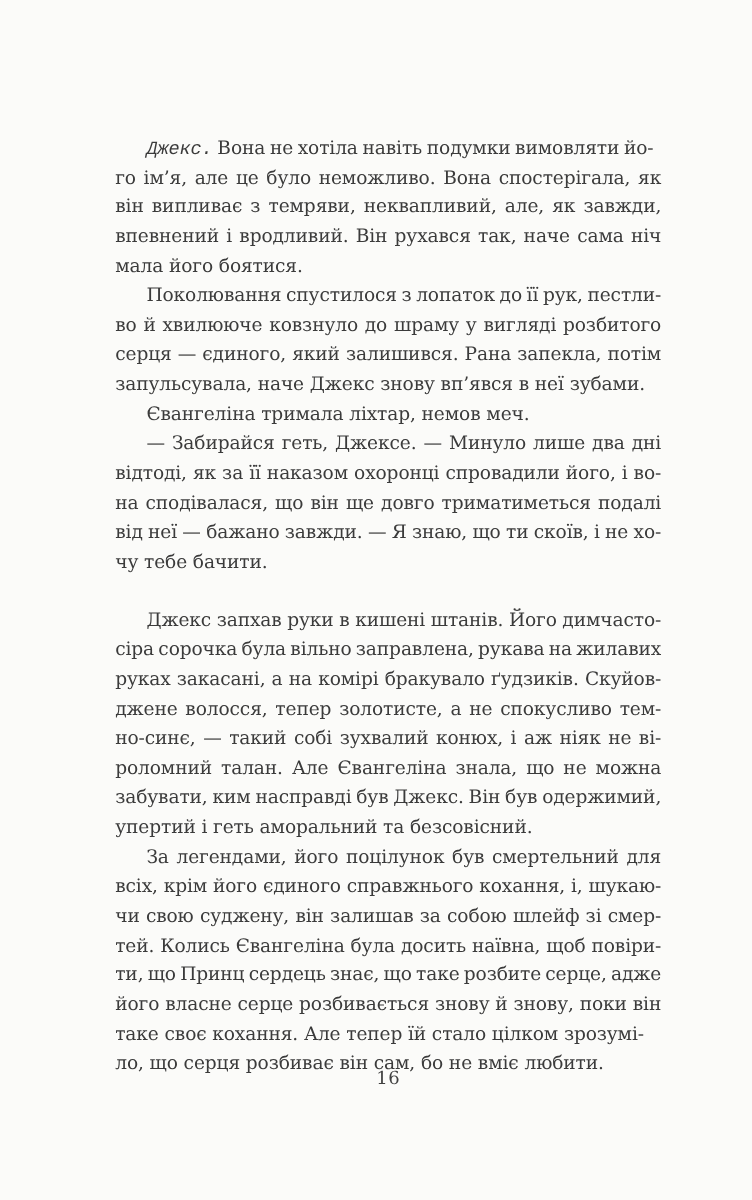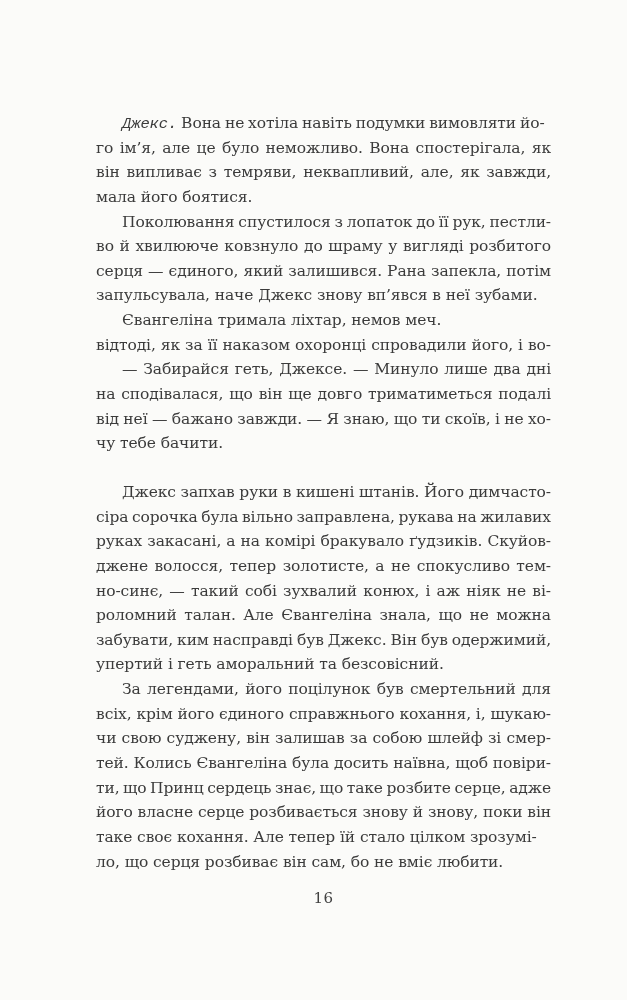--- a/index.html
+++ b/index.html
@@ -52,28 +52,29 @@
   }
 </style>
 </head>
 <body>
 
 <div class="page">
   <div class="text-block">
       <div class="line first justify" style="word-spacing: -0.933036px;"><span class="ln"><em>Джекс.</em><span> Вона не хотіла навіть подумки вимовляти йо-</span></span></div>
       <div class="line justify" style="word-spacing: 1.58008px;"><span class="ln"><span>го ім’я, але це було неможливо. Вона спостерігала, як</span></span></div>
       <div class="line justify" style="word-spacing: 1.91741px;"><span class="ln"><span>він випливає з темряви, неквапливий, але, як завжди,</span></span></div>
+      <div class="line justify" style="word-spacing: 1.17383px;"><span class="ln"><span>впевнений і вродливий. Він рухався так, наче сама ніч</span></span></div>
       <div class="line last"><span class="ln"><span>мала його боятися.</span></span></div>
       <div class="line first justify" style="word-spacing: -0.96875px;"><span class="ln"><span>Поколювання спустилося з лопаток до її рук, пестли-</span></span></div>
       <div class="line justify" style="word-spacing: 0.828125px;"><span class="ln"><span>во й хвилююче ковзнуло до шраму у вигляді розбитого</span></span></div>
       <div class="line justify" style="word-spacing: 0.263393px;"><span class="ln"><span>серця — єдиного, який залишився. Рана запекла, потім</span></span></div>
       <div class="line last"><span class="ln"><span>запульсувала, наче Джекс знову вп’явся в неї зубами.</span></span></div>
       <div class="line first last"><span class="ln"><span>Євангеліна тримала ліхтар, немов меч.</span></span></div>
+      <div class="line first justify" style="word-spacing: 1.01172px;"><span class="ln"><span>— Забирайся геть, Джексе. — Минуло лише два дні</span></span></div>
       <div class="line justify" style="word-spacing: 0.208333px;"><span class="ln"><span>відтоді, як за її наказом охоронці спровадили його, і во-</span></span></div>
-      <div class="line first justify" style="word-spacing: 1.01172px;"><span class="ln"><span>— Забирайся геть, Джексе. — Минуло лише два дні</span></span></div>
       <div class="line justify" style="word-spacing: 1.06696px;"><span class="ln"><span>на сподівалася, що він ще довго триматиметься подалі</span></span></div>
       <div class="line justify" style="word-spacing: -0.389423px; text-align: center;"><span class="ln"><span>від неї — бажано завжди. — Я знаю, що ти скоїв, і не хо-</span></span></div>
       <div class="line last"><span class="ln"><span>чу тебе бачити.</span></span></div>
       <div class="line first justify" style="word-spacing: -0.160714px; margin-top: 24px;"><span class="ln"><span>Джекс запхав руки в кишені штанів. Його димчасто-</span></span></div>
       <div class="line justify" style="word-spacing: -1.27679px;"><span class="ln"><span>сіра сорочка була вільно заправлена, рукава на жилавих</span></span></div>
       <div class="line justify" style="word-spacing: 0.303571px;"><span class="ln"><span>руках закасані, а на комірі бракувало ґудзиків. Скуйов-</span></span></div>
       <div class="line justify" style="word-spacing: 1.66741px;"><span class="ln"><span>джене волосся, тепер золотисте, а не спокусливо тем-</span></span></div>
       <div class="line justify" style="word-spacing: 1.43594px;"><span class="ln"><span>но-синє, — такий собі зухвалий конюх, і аж ніяк не ві-</span></span></div>
       <div class="line justify" style="word-spacing: 2.66741px;"><span class="ln"><span>роломний талан. Але Євангеліна знала, що не можна</span></span></div>
       <div class="line justify" style="word-spacing: -0.823661px;"><span class="ln"><span>забувати, ким насправді був Джекс. Він був одержимий,</span></span></div>

